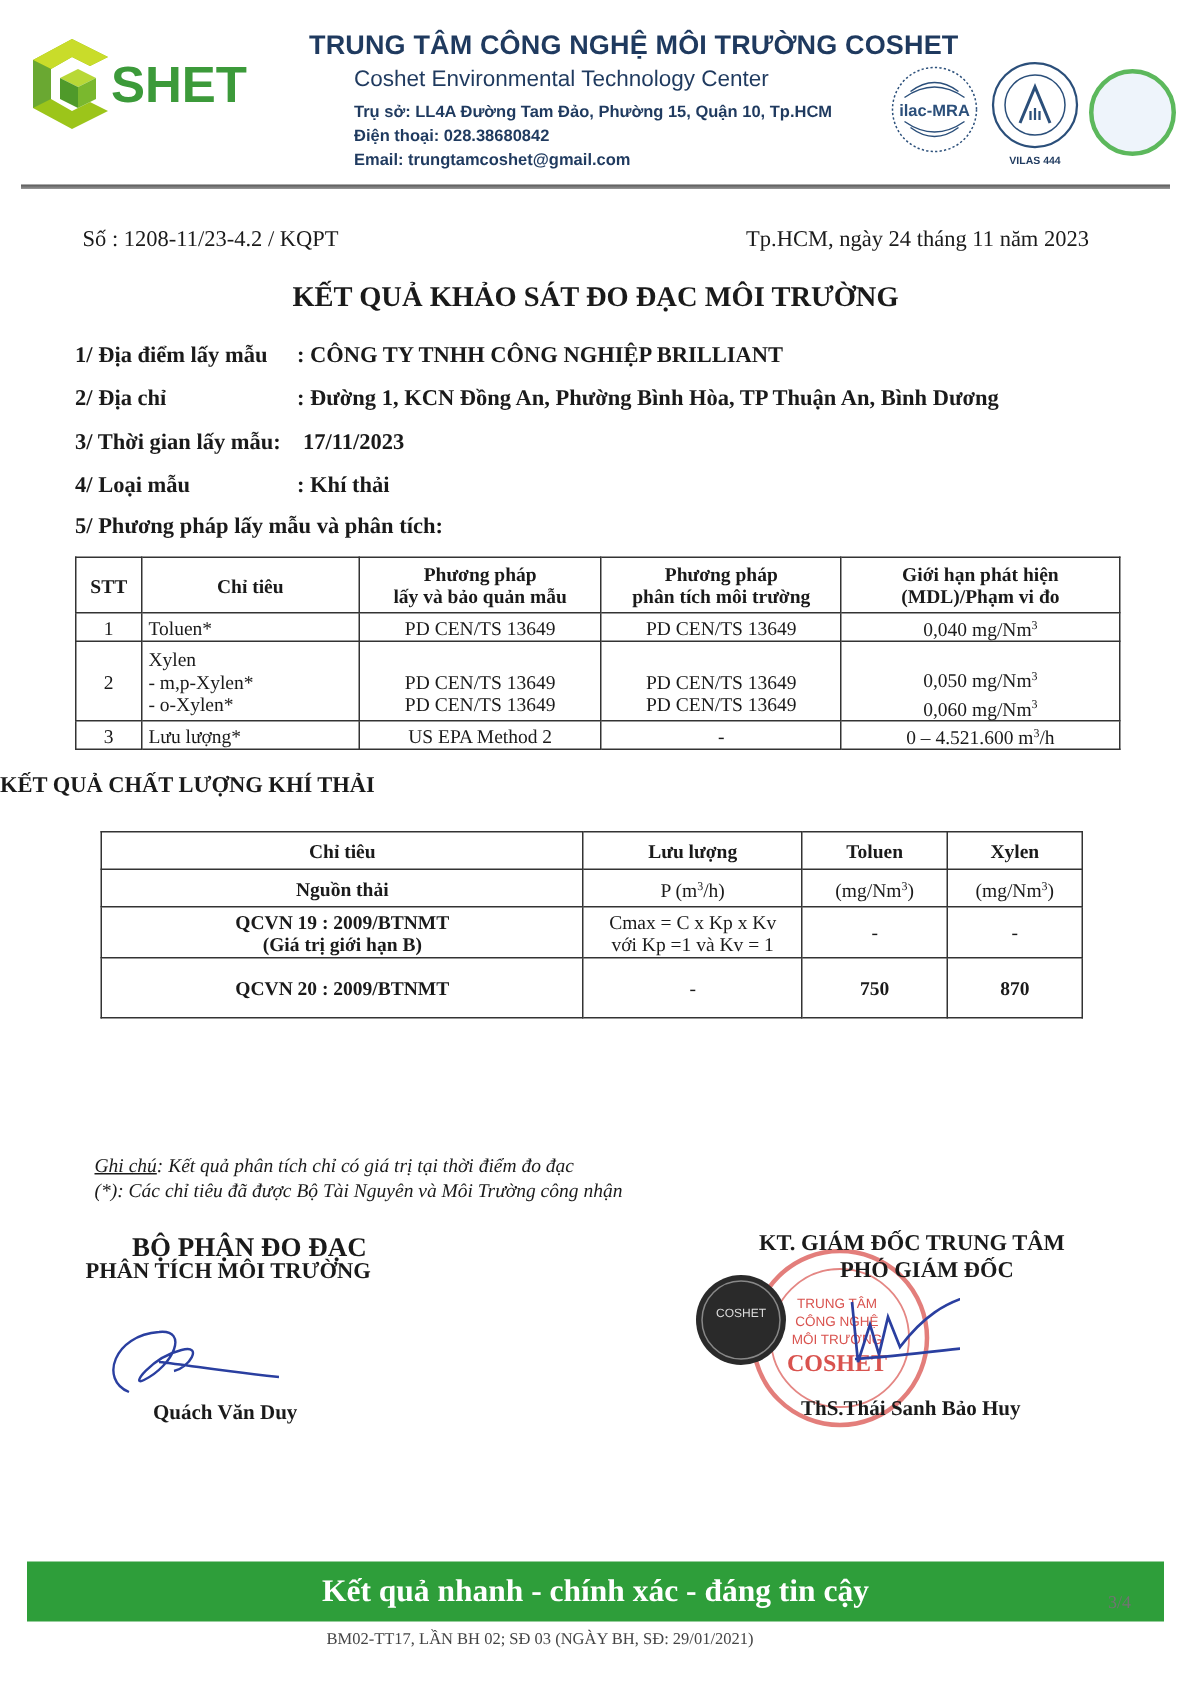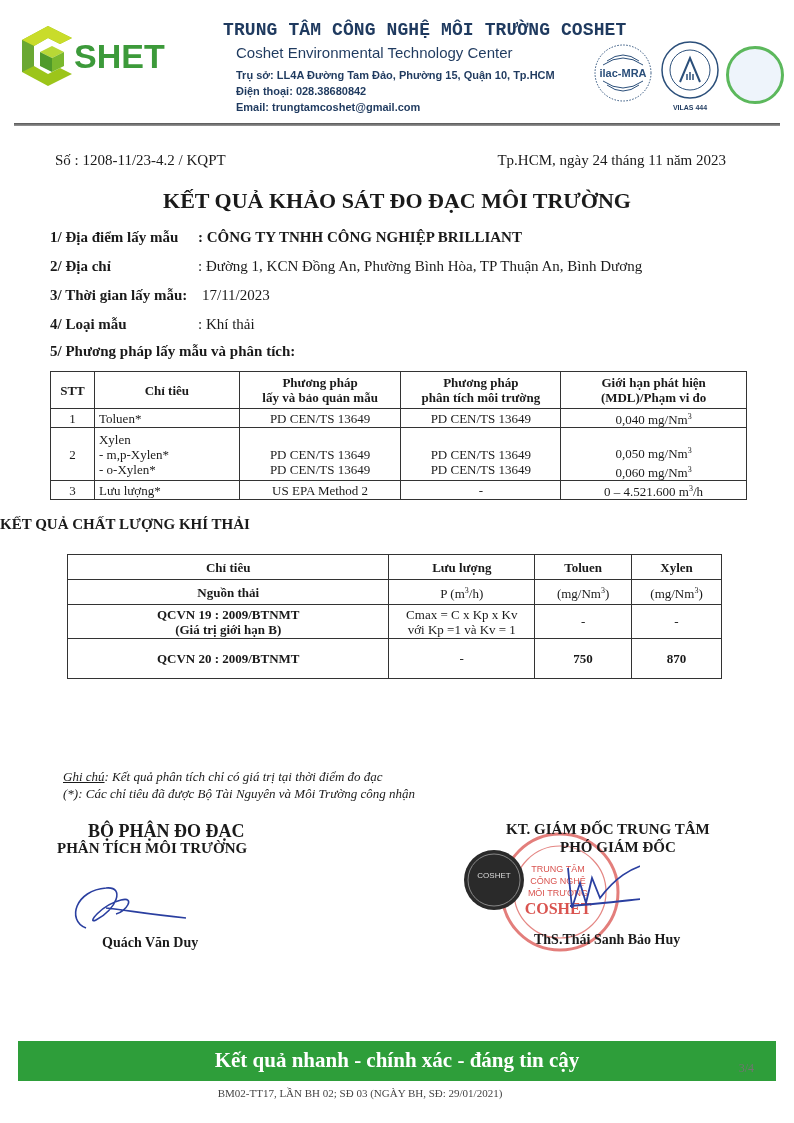--- a/index.html
+++ b/index.html
@@ -2,42 +2,42 @@
 <html><head>
 <meta charset="utf-8">
 <style>
   html, body { margin:0; padding:0; background:#ffffff; }
   body { width:794px; height:1123px; position:relative; overflow:hidden; font-family:"Liberation Serif", serif; color:#1a1a1a; }
   .abs { position:absolute; }
 
   
   .logo { left:14px; top:22px; width:170px; height:66px; }
   .logo svg { display:block; }
-  .hdr-title { left:223px; top:20px; font-family:Liberation Mono, monospace; font-weight:bold; font-size:18px; color:#1f3a5f; letter-spacing:0.1px; }
+  .hdr-title { left:206px; top:20px; font-family:Liberation Sans, sans-serif; font-weight:bold; font-size:18px; color:#1f3a5f; letter-spacing:0.1px; }
   .hdr-sub { left:236px; top:44px; font-family:"Liberation Sans", sans-serif; font-size:15px; color:#1f3a5f; }
   .hdr-line { left:236px; font-family:"Liberation Sans", sans-serif; font-weight:bold; font-size:11px; color:#1f3a5f; }
   .hdr-addr { top:69px; }
   .hdr-phone { top:85px; }
   .hdr-email { top:101px; }
   .badge-ilac { left:593px; top:43px; width:60px; height:60px; }
   .badge-vilas { left:660px; top:40px; width:60px; height:62px; }
   .badge-vilas-label { left:665px; top:104px; width:50px; text-align:center; font-family:"Liberation Sans", sans-serif; font-weight:bold; font-size:7px; color:#1f3a5f; }
   .badge-vim { left:726px; top:46px; width:58px; height:58px; border-radius:50%; border:3px solid #5cb85c; box-sizing:border-box; background:#eef4fb; text-align:center; }
   .badge-vim .t1 { font-family:"Liberation Sans", sans-serif; font-weight:bold; font-size:9px; color:#1f3a5f; margin-top:9px; }
   .badge-vim .t2 { font-family:"Liberation Sans", sans-serif; font-size:19px; color:#2b4f7a; line-height:20px; }
   .hdr-rule { left:14px; top:123px; width:766px; height:3px; background:linear-gradient(#555,#999); }
 
   
   .doc-no { left:55px; top:152px; font-size:15px; }
   .doc-date { right:68px; top:152px; font-size:15px; }
-  .doc-title { left:0; width:794px; top:188px; text-align:center; font-weight:bold; font-size:22px; }
+  .doc-title { left:0; width:794px; top:188px; text-align:center; font-weight:bold; font-size:19px; }
 
   .info { left:50px; font-size:15px; font-weight:bold; }
   .info .val { position:absolute; left:148px; white-space:nowrap; }
-  .info .val.normal { font-weight:normal; }
+  .info .val.normal { font-weight:bold; }
   .info1 { top:229px; }
   .info2 { top:258px; }
   .info3 { top:287px; }
   .info4 { top:316px; }
   .info5 { top:343px; }
 
   
   table { border-collapse:collapse; font-family:"Liberation Serif", serif; }
   .t1 { left:50px; top:371px; width:697px; font-size:13px; }
   .t1 th, .t1 td { border:1px solid #333; padding:0 4px; line-height:15px; }

